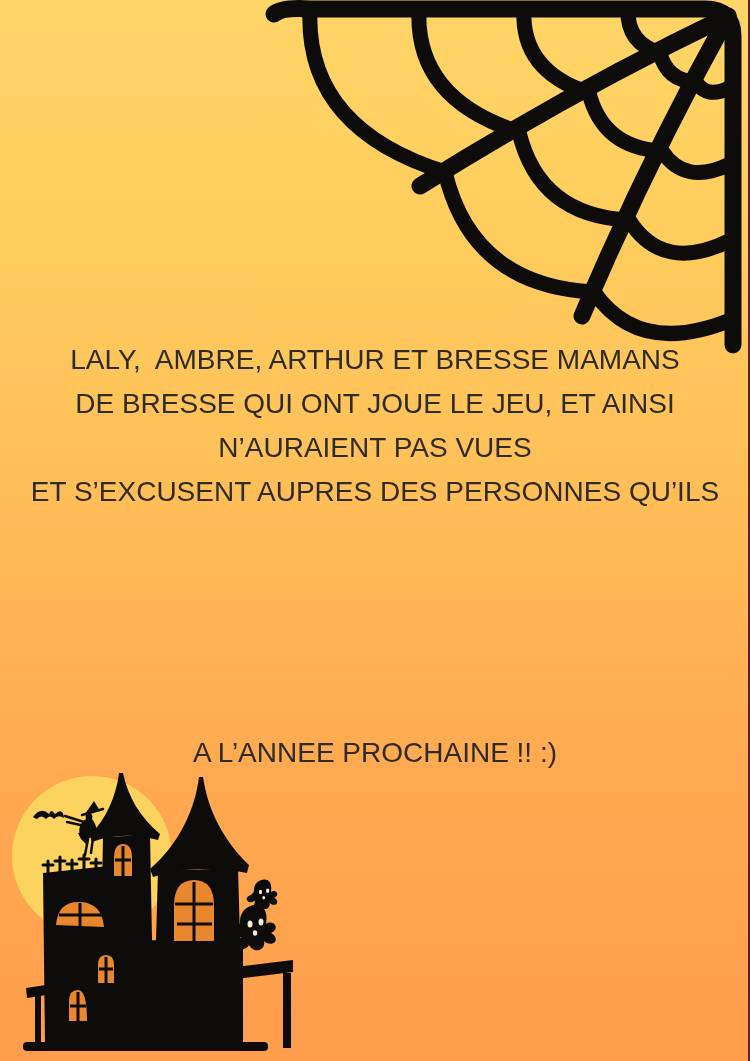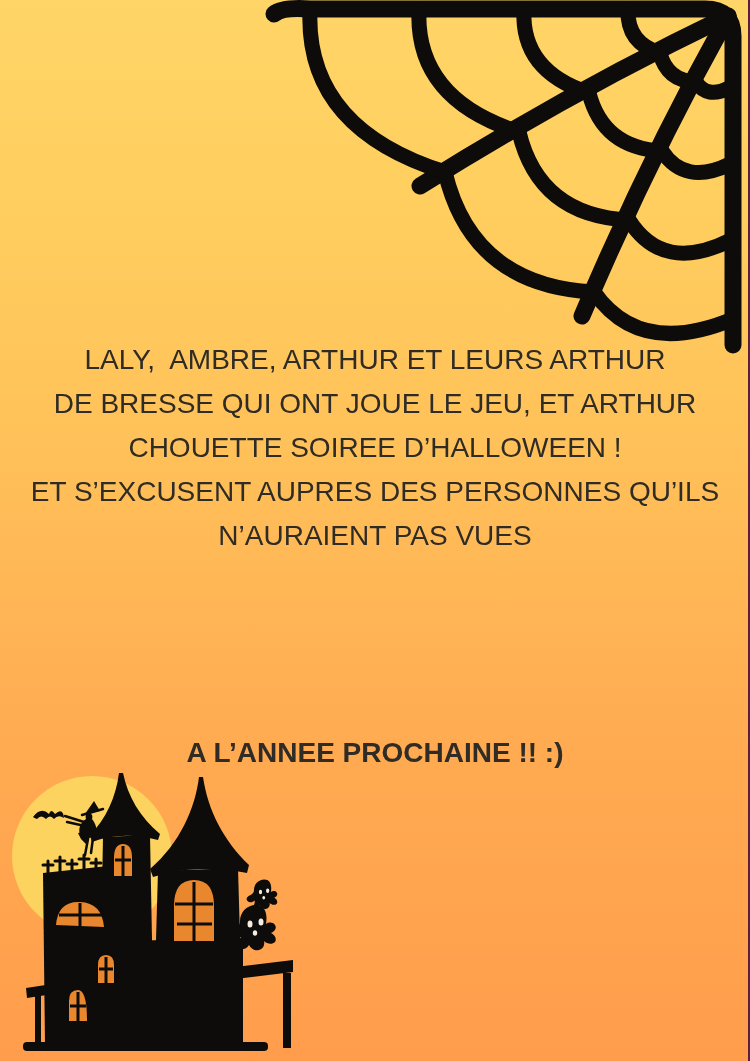--- a/index.html
+++ b/index.html
@@ -18,21 +18,21 @@
   .house{position:absolute;left:0;bottom:0;width:300px;height:300px;z-index:2;}
   .message{
     position:absolute;top:338px;left:0;width:750px;
     text-align:center;z-index:3;
     color:#2f2b25;font-size:28px;line-height:44px;font-weight:400;
   }
   .message .line{white-space:pre;}
   .closing{
     position:absolute;top:731px;left:0;width:750px;
     text-align:center;z-index:3;
-    color:#2f2b25;font-size:28px;line-height:44px;font-weight:700;
+    color:#2f2b25;font-size:28px;line-height:44px;font-weight:400;
     white-space:pre;
   }
 </style>
 </head>
 <body>
 
 <div class="poster">
 
   <svg class="web" viewBox="0 0 500 360" xmlns="http://www.w3.org/2000/svg">
     <g fill="none" stroke-width="17" stroke-linecap="round" stroke-linejoin="round" stroke="#0d0c0a">
@@ -45,25 +45,24 @@
       <g stroke-width="15">
         <path d="M378,10 Q377,43 410,53 Q417,81 446,82 Q457,99 479,88"></path>
         <path d="M274,10 Q271,71 339,93 Q353,148 412,151 Q435,186 480,164"></path>
         <path d="M169,10 Q165,99 269,132 Q289,216 379,220 Q413,274 481,240"></path>
         <path d="M60,10 Q55,128 195,172 Q222,286 344,292 Q390,358 483,319"></path>
       </g>
     </g>
   </svg>
 
   <div class="message">
-    <div class="line">LALY,  AMBRE, ARTHUR ET LEURS ARTHUR</div>
-    <div class="line">DE BRESSE QUI ONT JOUE LE JEU, ET ARTHUR</div>
-    <div class="line">CHOUETTE SOIREE D’HALLOWEEN !</div>
+    <div class="line">LALY,  AMBRE, ARTHUR ET BRESSE MAMANS</div>
+    <div class="line">DE BRESSE QUI ONT JOUE LE JEU, ET AINSI</div>
+    <div class="line">N’AURAIENT PAS VUES</div>
     <div class="line">ET S’EXCUSENT AUPRES DES PERSONNES QU’ILS</div>
-    <div class="line">N’AURAIENT PAS VUES</div>
   </div>
 
   <div class="closing">A L’ANNEE PROCHAINE !! :)</div>
 
   <svg class="house" viewBox="0 0 300 300" xmlns="http://www.w3.org/2000/svg">
 
     <circle cx="92" cy="95" r="80" fill="#fbd35e"></circle>
 
     <g fill="#0d0c0a">
 

